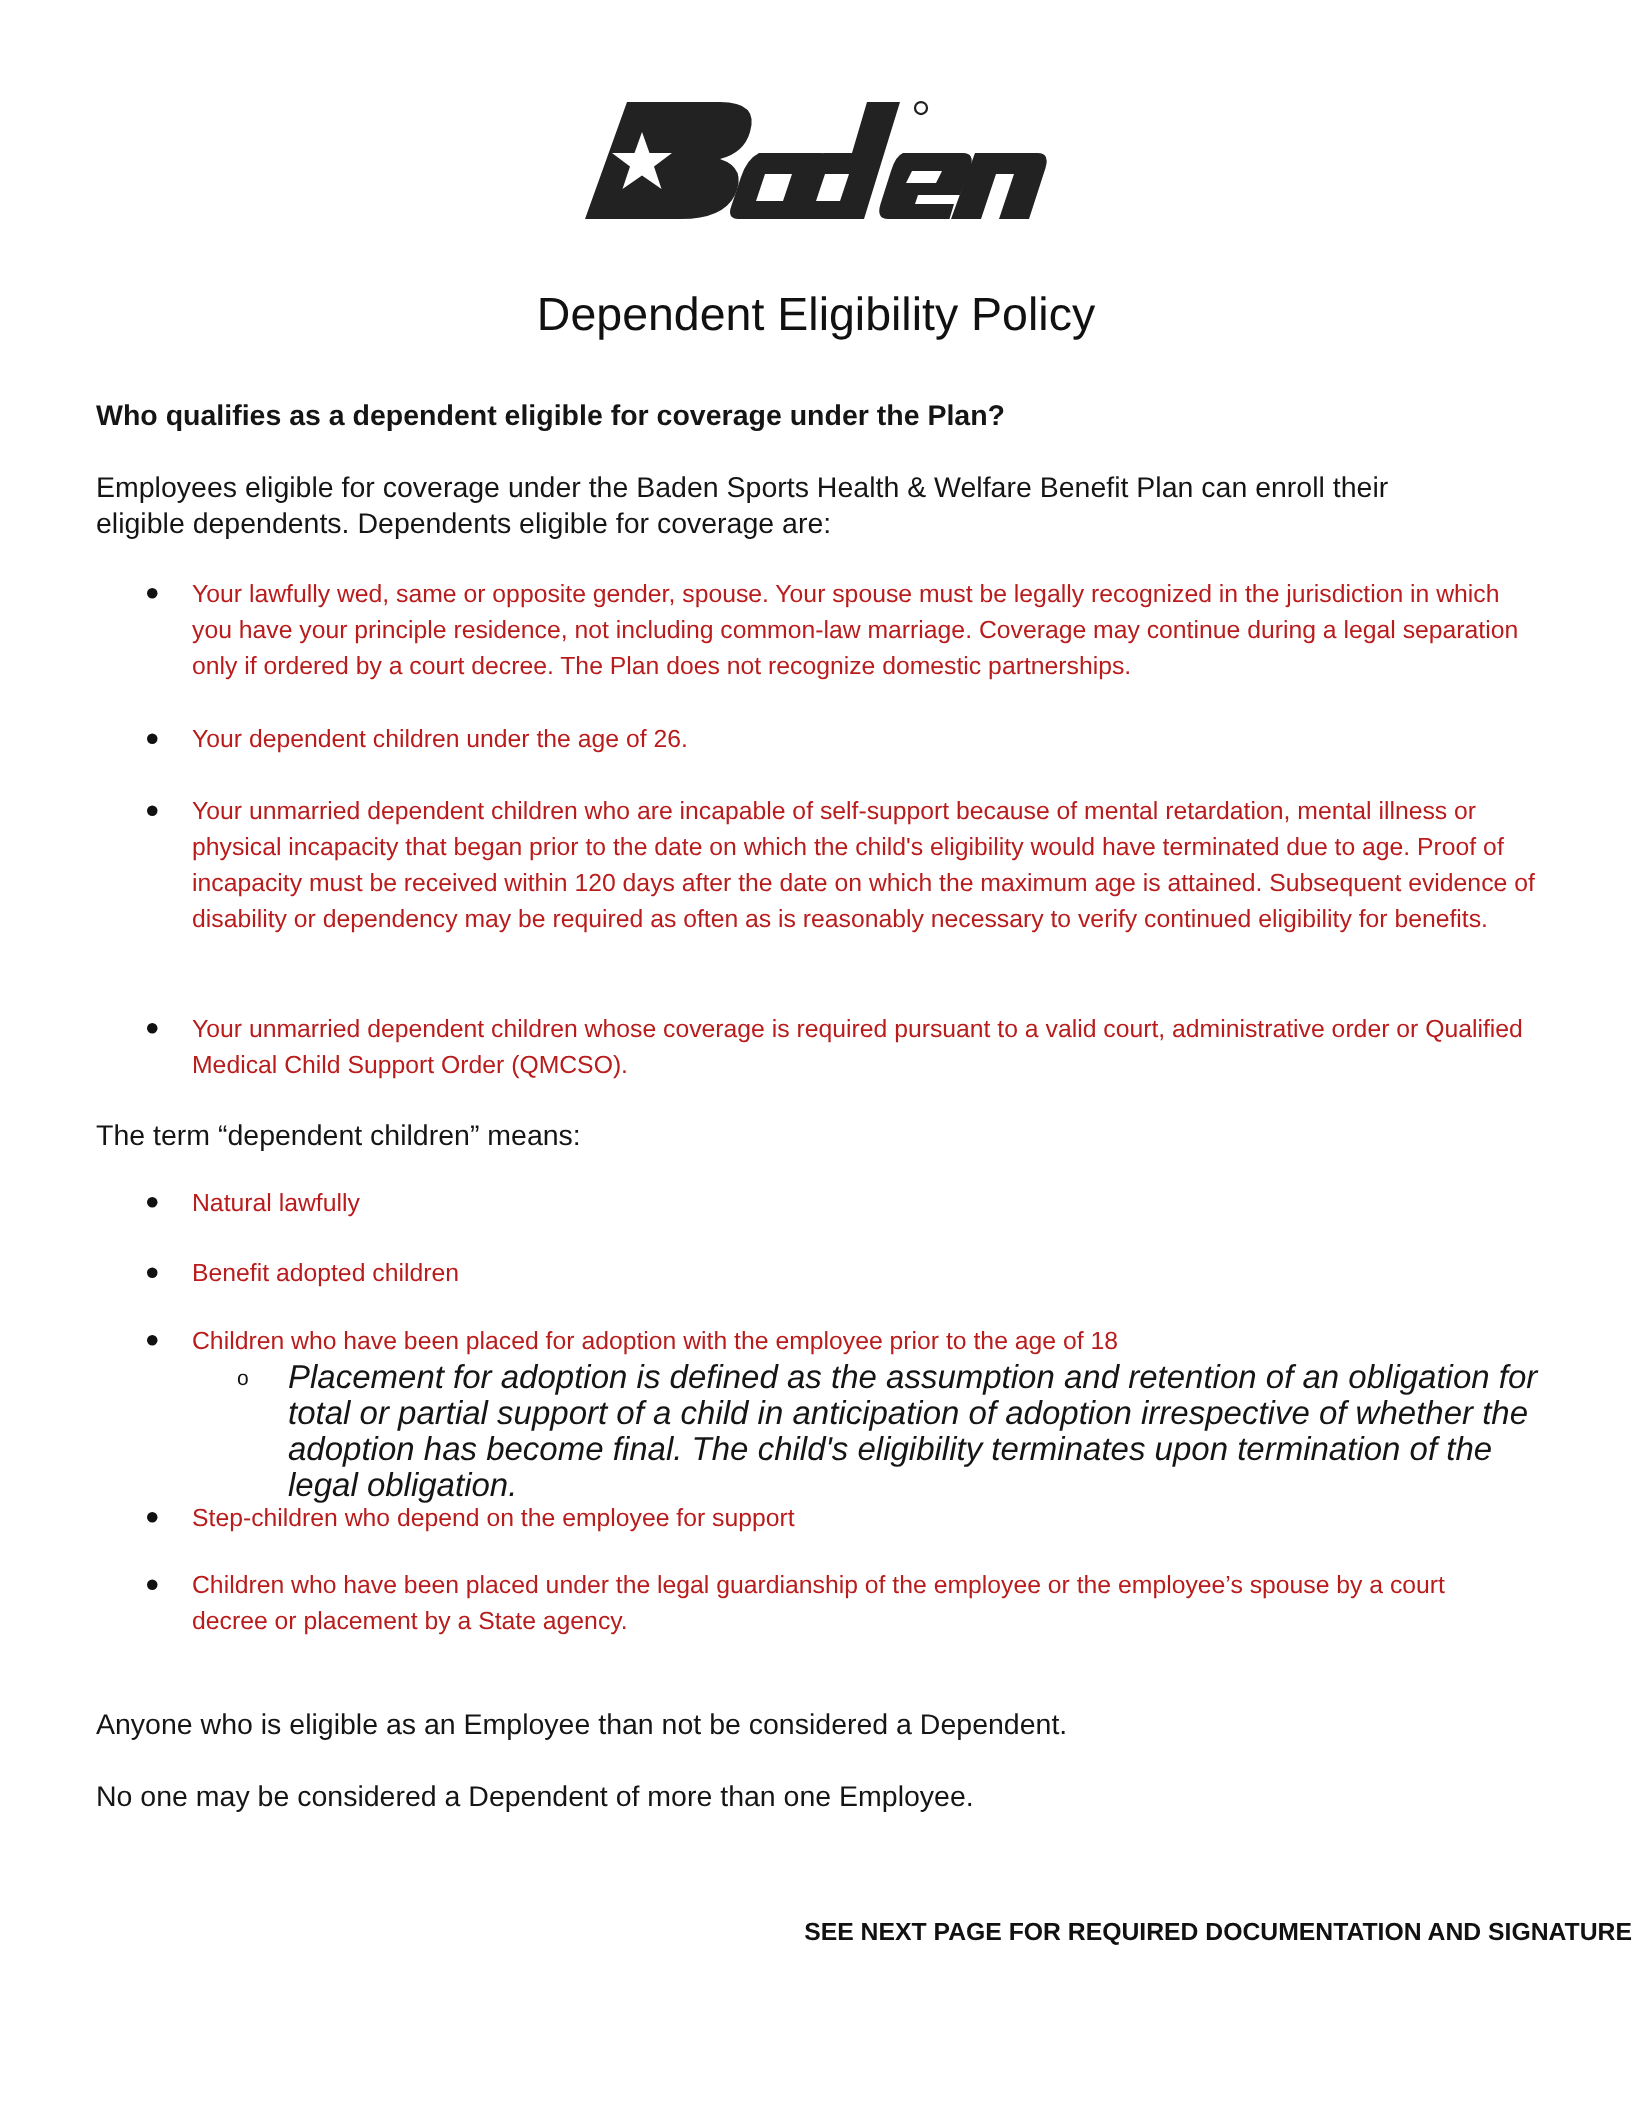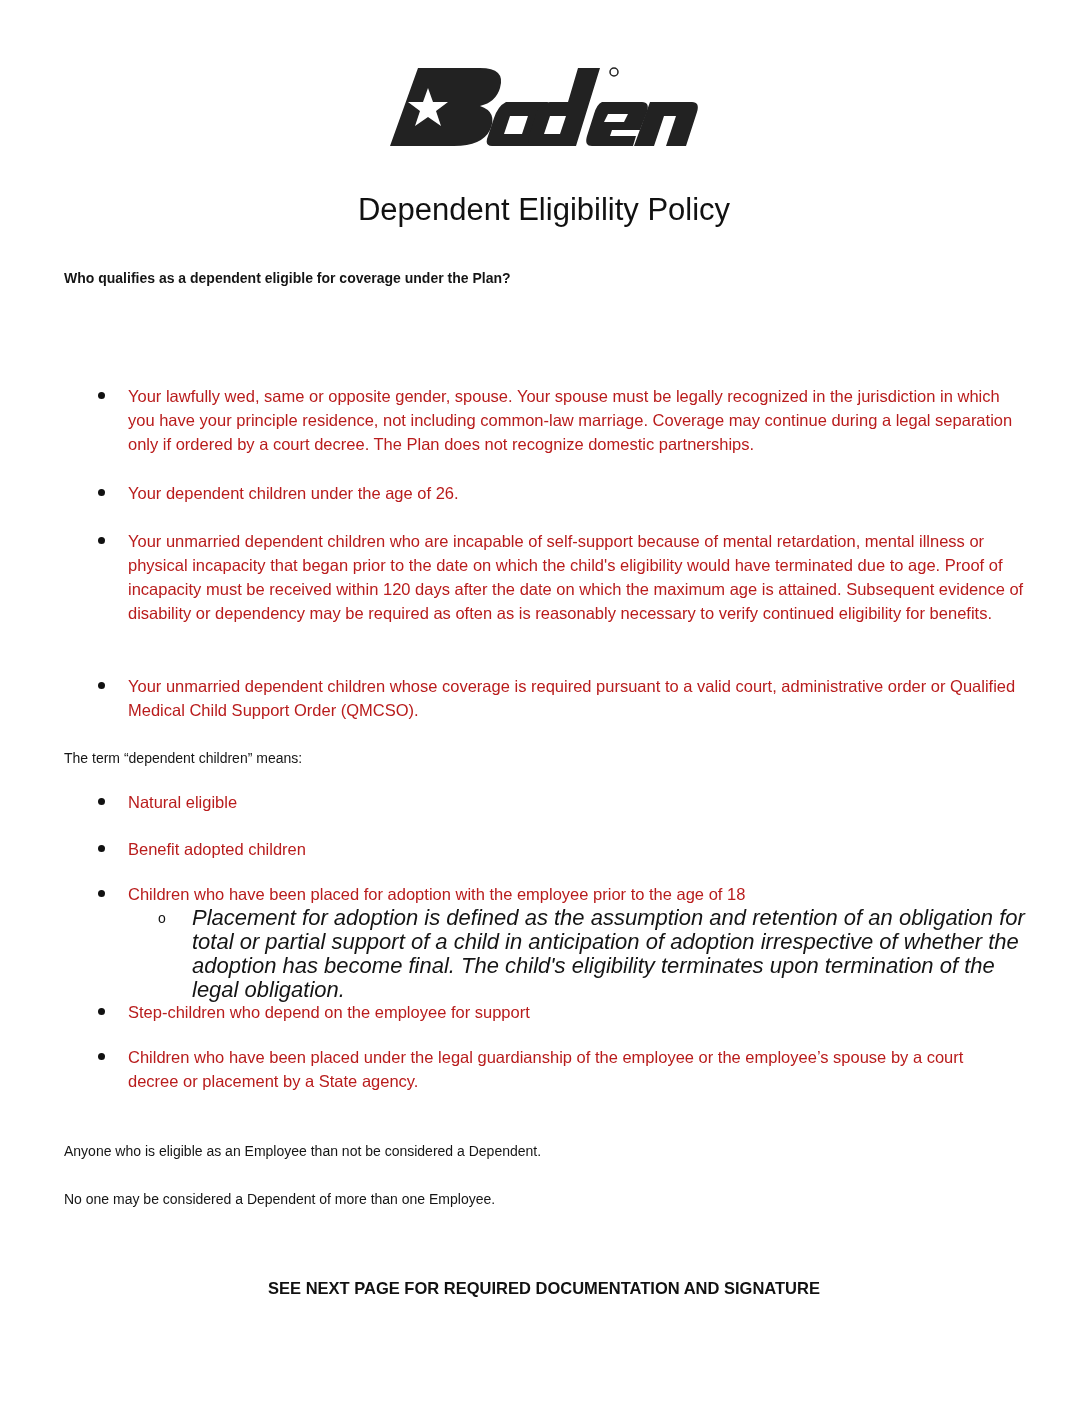--- a/index.html
+++ b/index.html
@@ -14,38 +14,38 @@
     position: absolute; left: 388px; top: 66px; width: 312px; height: 82px;
   }
   .logo svg { width: 100%; height: 100%; display: block; }
 
   .title {
     position: absolute; left: 0; top: 192px; width: 1088px; text-align: center;
     font-size: 31px; font-weight: normal; letter-spacing: 0px; color: #111;
   }
 
   .text {
-    position: absolute; font-size: 14px; line-height: 24px; color: #151515;
+    position: absolute; font-size: 19px; line-height: 24px; color: #151515;
   }
   .bold { font-weight: bold; }
 
   .heading-q { left: 64px; top: 266px; width: 960px; }
   .intro { left: 64px; top: 314px; width: 920px; }
 
   .bullet-dot {
     position: absolute; width: 7px; height: 7px; border-radius: 50%; background: #111;
   }
   .bullet-o {
     position: absolute; font-size: 14px; line-height: 24px;
   }
   .btext { position: absolute; left: 128px; width: 900px; font-size: 16.5px; line-height: 24px; color: #b91c1c; }
   .subtext { position: absolute; left: 192px; width: 840px; font-size: 22px; line-height: 24px; color: #151515; font-style: italic; }
 
   .footer-note {
-    position: absolute; left: 0; top: 1279px; width: 1088px; text-align: center;
+    position: absolute; left: 0; top: 1279px; width: 1088px; text-align: right;
     font-size: 16.5px; font-weight: bold; color: #111;
   }
 </style>
 </head>
 <body>
 
 <div class="page">
 
   <div class="logo">
     <svg viewBox="0 0 312 82" xmlns="http://www.w3.org/2000/svg">
@@ -60,40 +60,41 @@
       <path d="M214 36 L254 36 Q262 36 259 46 L252 64 L224 64 L222 70 L248 70 L245 80 L204 80 Q196 80 199 70 L206 48 Q209 38 214 36 Z M220 48 L216 56 L236 56 L240 48 Z" fill="#222" fill-rule="evenodd"></path>
 
       <path d="M262 36 L304 36 Q312 36 309 46 L298 80 L278 80 L288 50 L276 50 L266 80 L246 80 Z" fill="#222"></path>
       <circle cx="226" cy="6" r="4" fill="none" stroke="#222" stroke-width="1.5"></circle>
     </svg>
   </div>
 
   <div class="title">Dependent Eligibility Policy</div>
 
   <div class="text bold heading-q">Who qualifies as a dependent eligible for coverage under the Plan?</div>
+  <div class="text intro">Employees eligible for coverage under the Baden Sports Health &amp; Welfare Benefit Plan can enroll their eligible dependents.  Dependents eligible for coverage are:</div>
 
   <div>
     <div class="bullet-dot" style="left:98px; top:392px;"></div>
     <div class="btext" style="top:384px;">Your lawfully wed, same or opposite gender, spouse.  Your spouse must be legally recognized in the jurisdiction in which you have your principle residence, not including common-law marriage.  Coverage may continue during a legal separation only if ordered by a court decree.  The Plan does not recognize domestic partnerships.</div>
 
     <div class="bullet-dot" style="left:98px; top:489px;"></div>
     <div class="btext" style="top:481px;">Your dependent children under the age of 26.</div>
 
     <div class="bullet-dot" style="left:98px; top:537px;"></div>
     <div class="btext" style="top:529px;">Your unmarried dependent children who are incapable of self-support because of mental retardation, mental illness or physical incapacity that began prior to the date on which the child's eligibility would have terminated due to age.  Proof of incapacity must be received within 120 days after the date on which the maximum age is attained.  Subsequent evidence of disability or dependency may be required as often as is reasonably necessary to verify continued eligibility for benefits.</div>
 
     <div class="bullet-dot" style="left:98px; top:682px;"></div>
     <div class="btext" style="top:674px;">Your unmarried dependent children whose coverage is required pursuant to a valid court, administrative order or Qualified Medical Child Support Order (QMCSO).</div>
   </div>
 
   <div class="text" style="left:64px; top:746px; width:900px;">The term “dependent children” means:</div>
 
   <div>
     <div class="bullet-dot" style="left:98px; top:798px;"></div>
-    <div class="btext" style="top:790px;">Natural eligible</div>
+    <div class="btext" style="top:790px;">Natural lawfully</div>
 
     <div class="bullet-dot" style="left:98px; top:845px;"></div>
     <div class="btext" style="top:837px;">Benefit adopted children</div>
 
     <div class="bullet-dot" style="left:98px; top:890px;"></div>
     <div class="btext" style="top:882px;">Children who have been placed for adoption with the employee prior to the age of 18</div>
 
     <div class="bullet-o" style="left:158px; top:906px;">o</div>
     <div class="subtext" style="top:906px;">Placement for adoption is defined as the assumption and retention of an obligation for total or partial support of a child in anticipation of adoption irrespective of whether the adoption has become final. The child's eligibility terminates upon termination of the legal obligation.</div>
 

